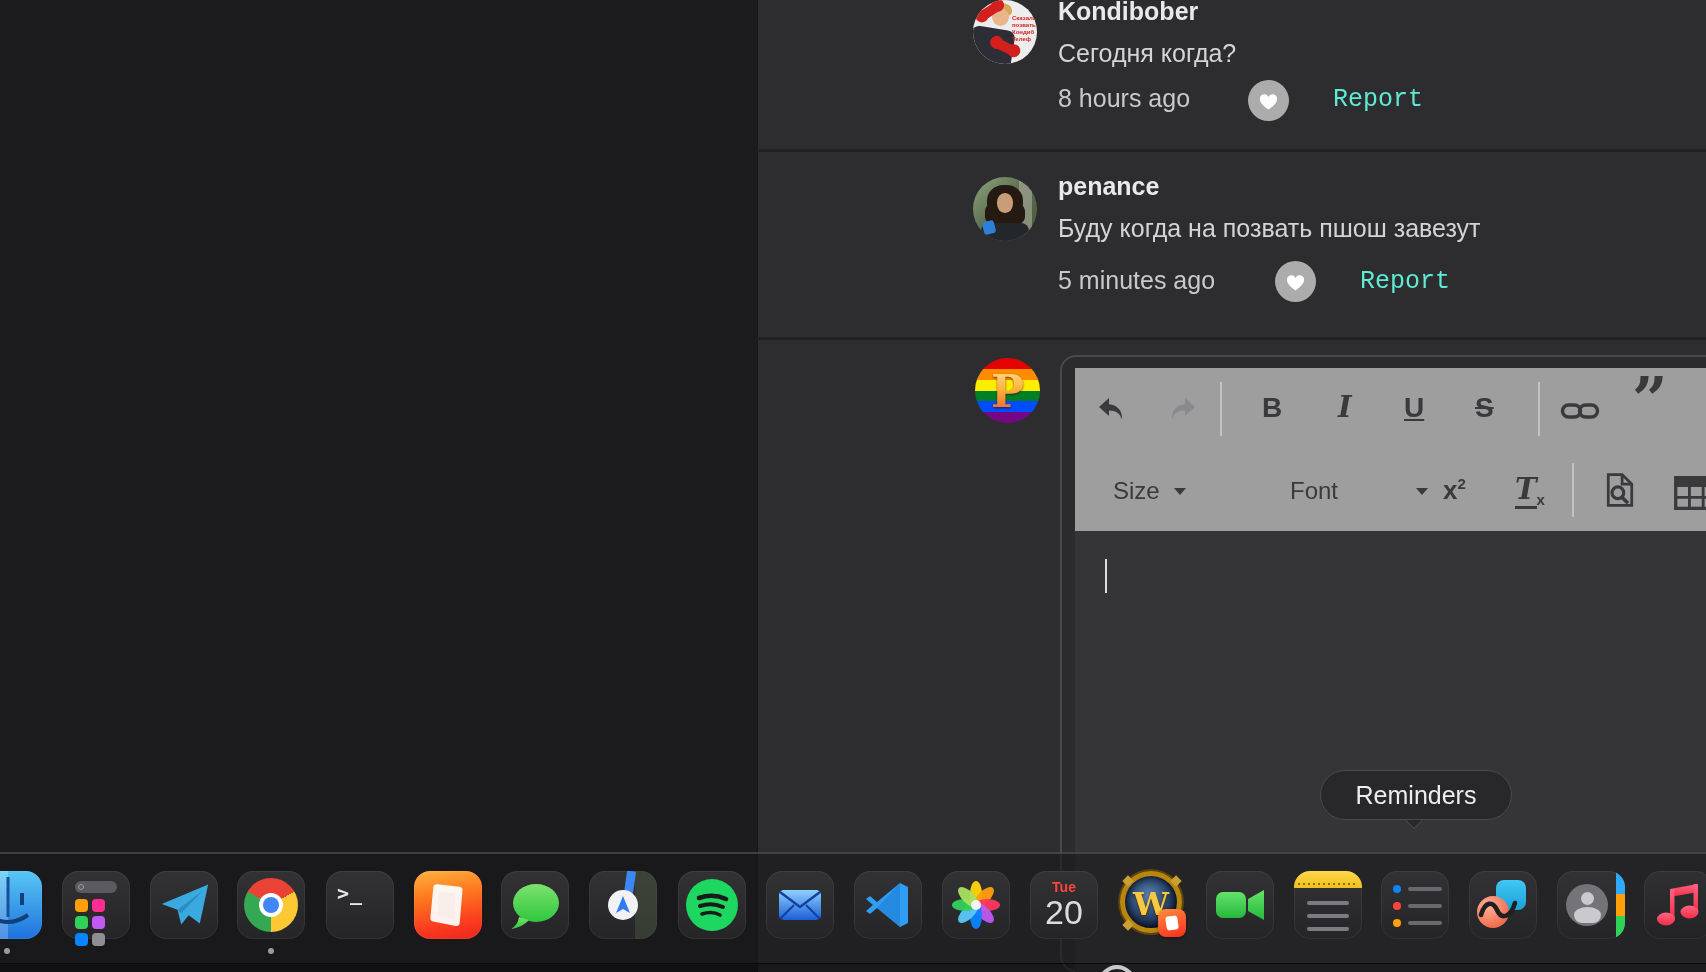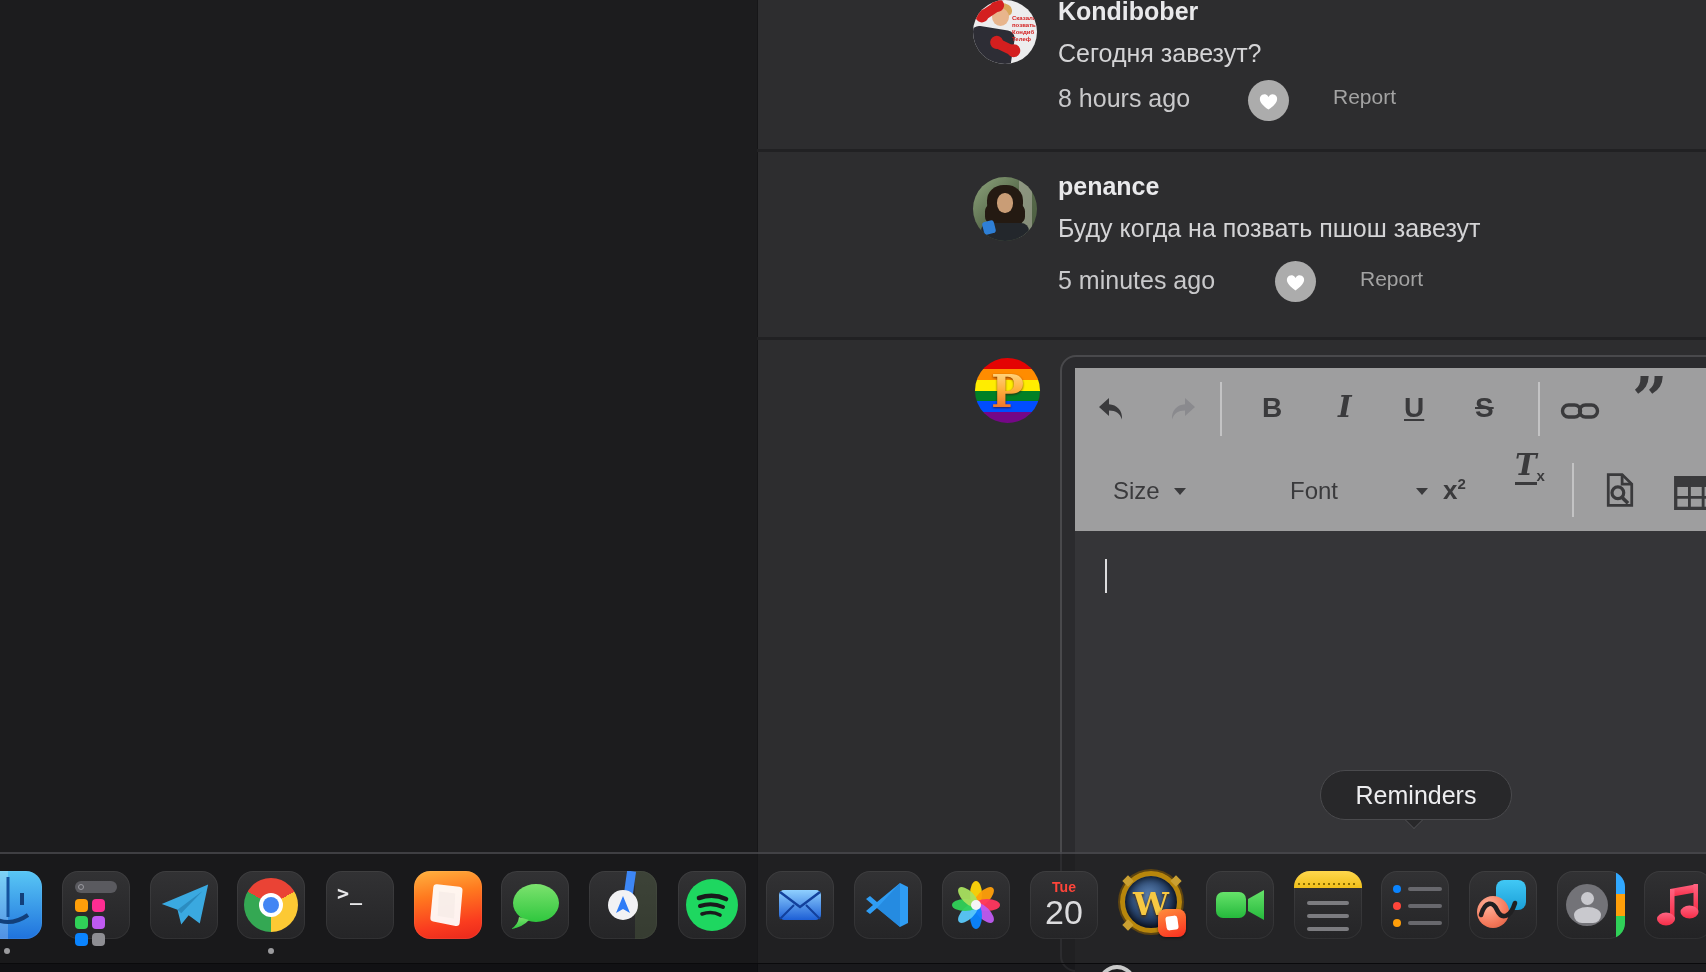--- a/index.html
+++ b/index.html
@@ -11,21 +11,21 @@
   
   .left-panel{left:0;top:0;width:757px;height:972px;background:#1c1c1e;}
   .right-panel{left:757px;top:0;width:949px;height:972px;background:#2d2d2f;border-left:1px solid #161618;}
   .divider{left:757px;width:949px;height:3px;background:#212123;}
 
   
   .avatar{width:64px;height:64px;border-radius:50%;overflow:hidden;}
   .c-user{font-size:25px;font-weight:700;color:#e9e9eb;}
   .c-text{font-size:25px;color:#d4d4d6;}
   .c-time{font-size:25px;color:#c9c9cb;}
-  .report{font-size:21px;color:#a3a3a3;cursor:pointer;}
+  .report{font-size:25px;color:#5eead4;cursor:pointer;font-family:Liberation Mono, monospace;}
   .heart-btn{width:41px;height:41px;border-radius:50%;background:#acacac;border:none;
     display:flex;align-items:center;justify-content:center;cursor:pointer;padding:0;}
 
   
   .av-k{background:#ededee;}
   .av-k .suit{position:absolute;left:-4px;top:28px;width:44px;height:40px;background:#2d2d35;border-radius:8px;transform:rotate(9deg);}
   .av-k .hair{position:absolute;left:17px;top:3px;width:22px;height:14px;background:#d9a659;border-radius:50% 50% 40% 40%;}
   .av-k .face{position:absolute;left:19px;top:8px;width:17px;height:18px;background:#e8b58c;border-radius:50%;}
   .av-k .ph{position:absolute;width:24px;height:10px;background:#d41f1f;border-radius:6px;}
   .av-k .ph::before,.av-k .ph::after{content:"";position:absolute;width:13px;height:13px;background:#d41f1f;border-radius:50%;top:-2px;}
@@ -145,21 +145,21 @@
     <div class="ph ph1"></div>
     <div class="ph ph2"></div>
     <div class="redtxt">
       <div>Сказали</div>
       <div>позвать</div>
       <div>Кондиб</div>
       <div>Телеф</div>
     </div>
   </div>
   <div class="abs c-user" style="left:1058px;top:-3px;">Kondibober</div>
-  <div class="abs c-text" style="left:1058px;top:39px;">Сегодня завезут?</div>
+  <div class="abs c-text" style="left:1058px;top:39px;">Сегодня когда?</div>
   <div class="abs c-time" style="left:1058px;top:84px;">8 hours ago</div>
   <button class="abs heart-btn" style="left:1248px;top:80px;">
     <svg width="23" height="21" viewBox="0 0 24 22">
       <path d="M12 20.5 C4.2 15.2 1.6 10.4 3.6 6.9 C5.2 4.1 9.2 3.6 11.1 6.1 L12 7.3 L12.9 6.1 C14.8 3.6 18.8 4.1 20.4 6.9 C22.4 10.4 19.8 15.2 12 20.5 Z" fill="#ffffff"></path>
     </svg>
   </button>
   <div class="abs report" style="left:1333px;top:85px;">Report</div>
 
   <div class="abs divider" style="top:149px;"></div>
 
@@ -211,21 +211,21 @@
     <span class="tt" style="font-size:24px;">Size</span>
     <i class="caret-down"></i>
   </div>
   <div class="abs" style="left:1290px;top:477px;width:138px;display:flex;align-items:center;justify-content:space-between;cursor:pointer;">
     <span class="tt" style="font-size:24px;">Font</span>
     <i class="caret-down"></i>
   </div>
   <div class="abs tt" style="left:1443px;top:475px;cursor:pointer;">
     <span style="font-size:26px;font-weight:800;">x</span><span style="font-size:15px;font-weight:800;vertical-align:10px;">2</span>
   </div>
-  <div class="abs tt" style="left:1515px;top:448px;cursor:pointer;">
+  <div class="abs tt" style="left:1515px;top:472px;cursor:pointer;">
     <span style="font-family:'DejaVu Serif',serif;font-style:italic;font-weight:700;font-size:29px;border-bottom:3px solid #3a3a3c;">T</span><span style="font-size:15px;font-weight:800;vertical-align:-6px;">x</span>
   </div>
   <div class="tb-sep" style="left:1572px;top:463px;height:54px;"></div>
   <svg class="tb-svg" style="left:1604px;top:472px;" width="32" height="36" viewBox="0 0 30 33">
     <path d="M4 2 H17 L26 11 V31 H4 Z" fill="none" stroke="#3a3a3c" stroke-width="2.6"></path>
     <path d="M17 2 V11 H26" fill="none" stroke="#3a3a3c" stroke-width="2.6"></path>
     <circle cx="13" cy="19" r="5.5" fill="none" stroke="#3a3a3c" stroke-width="3"></circle>
     <line x1="17" y1="23.5" x2="22.5" y2="29" stroke="#3a3a3c" stroke-width="3.4"></line>
   </svg>
   <svg class="tb-svg" style="left:1674px;top:476px;" width="44" height="34" viewBox="0 0 40 31">

